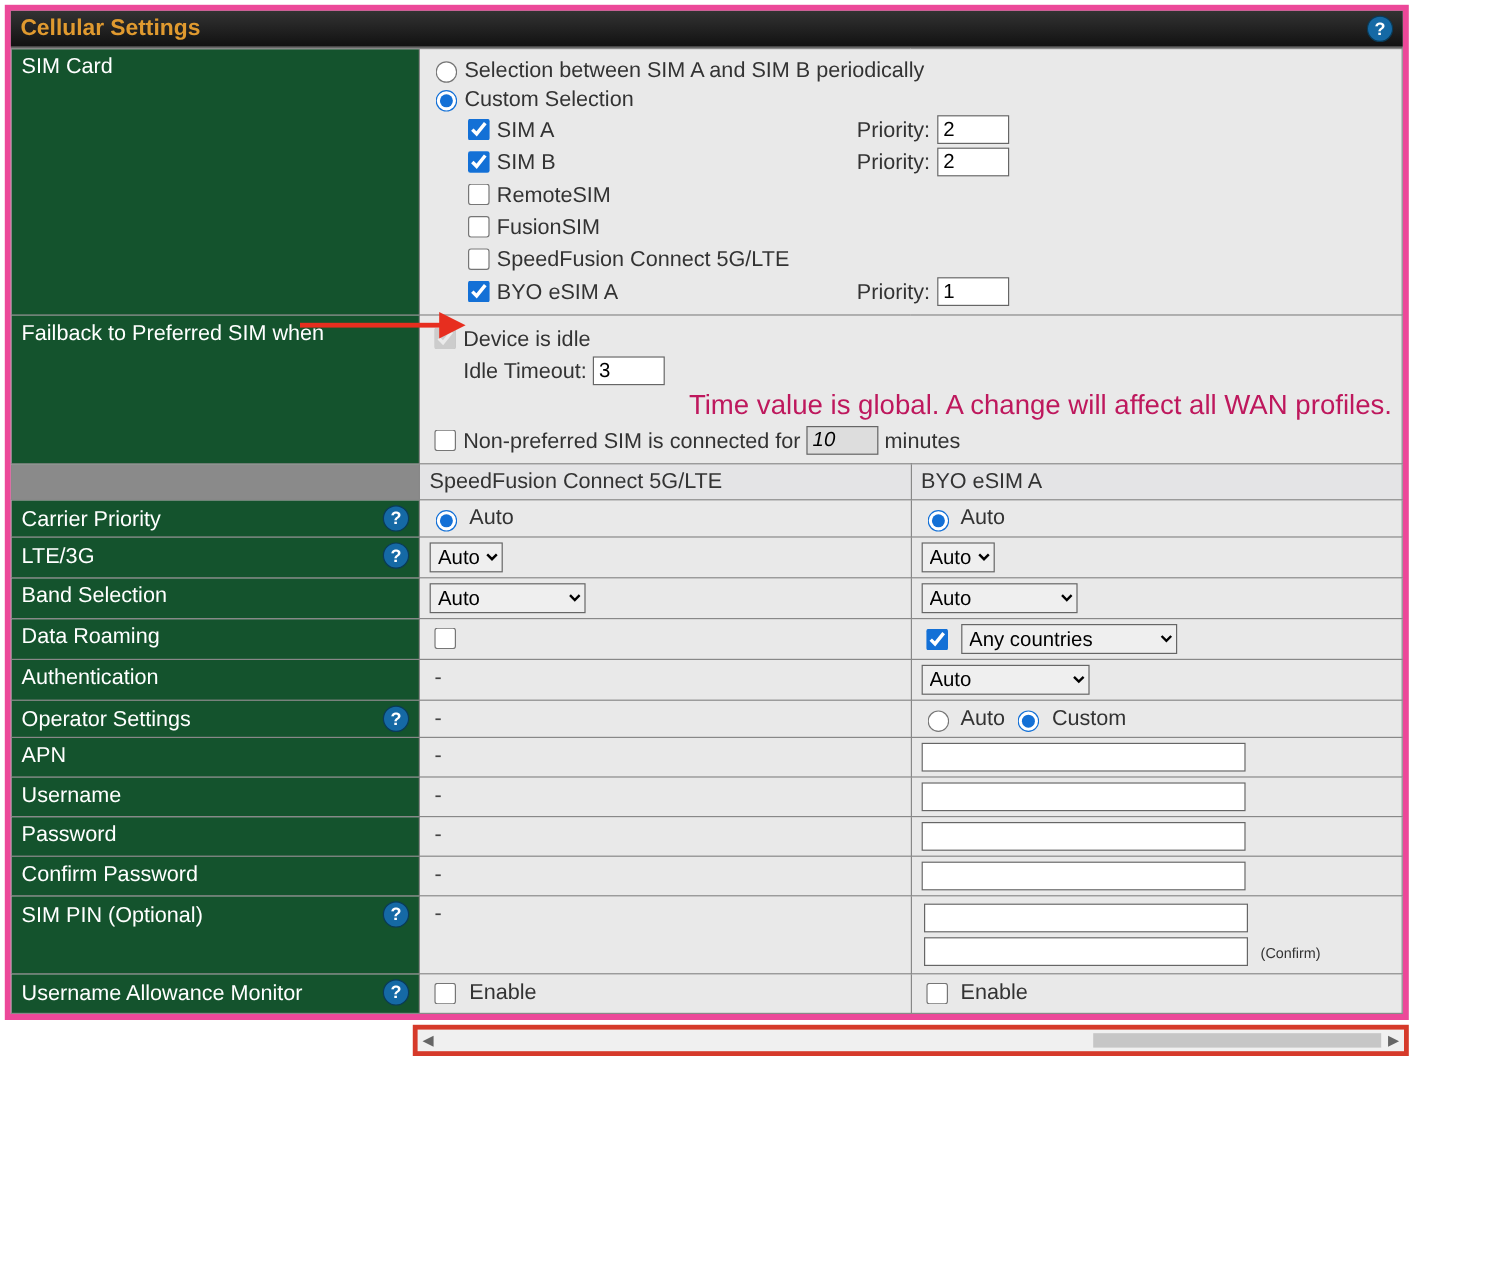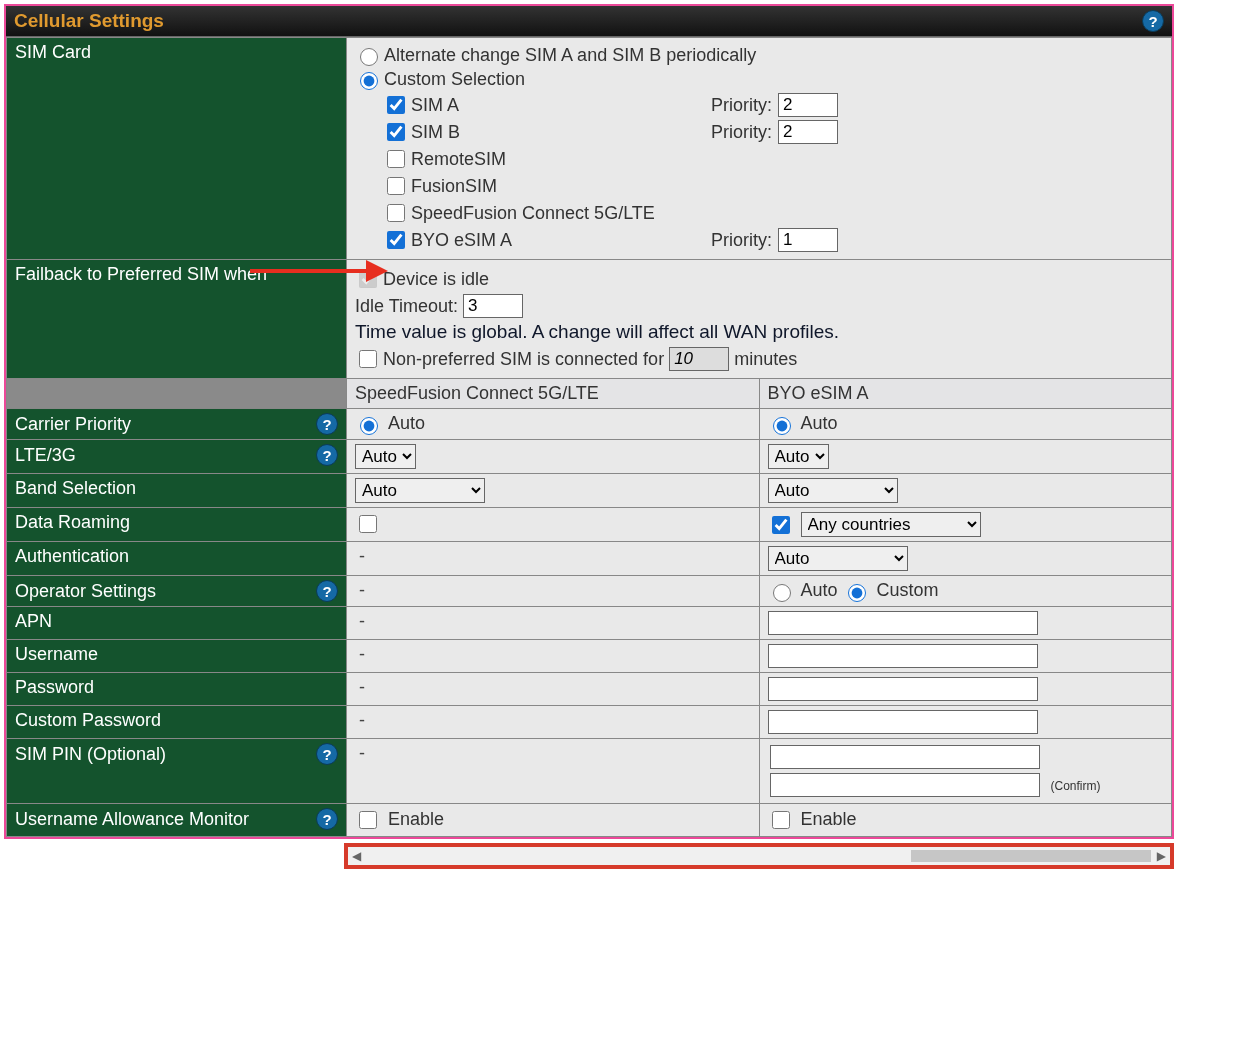--- a/index.html
+++ b/index.html
@@ -6,21 +6,21 @@
   body {
     margin: 0;
     font-family: Verdana, Geneva, sans-serif;
     font-size: 18px;
     background: #fff;
     color: #333;
   }
   .panel {
     width: 1170px;
     margin: 4px;
-    border: 2px solid #ec4899;
+    border: 5px solid #ec4899;
   }
   .panel-header {
     display: flex;
     justify-content: space-between;
     align-items: center;
     background: linear-gradient(#333, #111);
     color: #e09a2f;
     font-weight: bold;
     padding: 4px 8px;
     border-bottom: 1px solid #666;
@@ -99,23 +99,24 @@
   }
   input.small { width: 60px; }
   input.wide { width: 270px; }
   select {
     font-size: 17px;
     border: 1px solid #666;
     background: #efefef;
     padding: 1px 2px;
   }
   .hint {
-    color: #0f172a;
-    font-size: 19px;
+    color: #be185d;
+    font-size: 23px;
     margin: 2px 0 4px 0;
+    text-align: right;
   }
   .dash { color: #444; padding-left: 4px; }
   .arrow-annot {
     position: absolute;
     left: 250px;
     top: 256px;
     width: 140px;
     height: 20px;
     pointer-events: none;
   }
@@ -185,21 +186,21 @@
   <table class="cfg">
 
     <tbody>
           <tr>
       <td class="label-cell">
         <span>SIM Card</span>
       </td>
       <td class="content-cell" colspan="2">
         <div class="sim-option-row">
           <input type="radio" name="simmode" style="">
-          <span>Alternate change SIM A and SIM B periodically</span>
+          <span>Selection between SIM A and SIM B periodically</span>
         </div>
         <div class="sim-option-row">
           <input type="radio" name="simmode" checked="" style="">
           <span>Custom Selection</span>
         </div>
         <div class="sim-option-row indent">
           <input type="checkbox" checked="" style="">
           <span class="sim-label">SIM A</span>
           <span class="priority-group">
             <span>Priority:</span>
@@ -239,21 +240,21 @@
 
     <tr>
       <td class="label-cell">
         <span>Failback to Preferred SIM when</span>
       </td>
       <td class="content-cell" colspan="2">
         <div class="sim-option-row">
           <input type="checkbox" checked="" disabled="" style="">
           <span>Device is idle</span>
         </div>
-        <div class="sim-option-row" style="">
+        <div class="sim-option-row" style="margin-left:28px">
           <span>Idle Timeout:</span>&nbsp;
           <input type="text" class="small" value="3" style="">
         </div>
         <div class="hint">Time value is global. A change will affect all WAN profiles.</div>
         <div class="sim-option-row">
           <input type="checkbox" style="">
           <span>Non-preferred SIM is connected for</span>&nbsp;
           <input type="text" class="small" style="background: rgb(221, 221, 221); font-style: italic;" value="10">&nbsp;
           <span>minutes</span>
         </div>
@@ -361,21 +362,21 @@
       <td class="content-cell"><input type="text" class="wide" value="" style=""></td>
     </tr>
 
     <tr>
       <td class="label-cell"><span>Password</span></td>
       <td class="content-cell"><span class="dash">-</span></td>
       <td class="content-cell"><input type="password" class="wide" value="" style=""></td>
     </tr>
 
     <tr>
-      <td class="label-cell"><span>Custom Password</span></td>
+      <td class="label-cell"><span>Confirm Password</span></td>
       <td class="content-cell"><span class="dash">-</span></td>
       <td class="content-cell"><input type="password" class="wide" value="" style=""></td>
     </tr>
 
     <tr>
       <td class="label-cell">
         <div class="label-row">
           <span>SIM PIN (Optional)</span>
           <span class="help-icon">?</span>
         </div>

